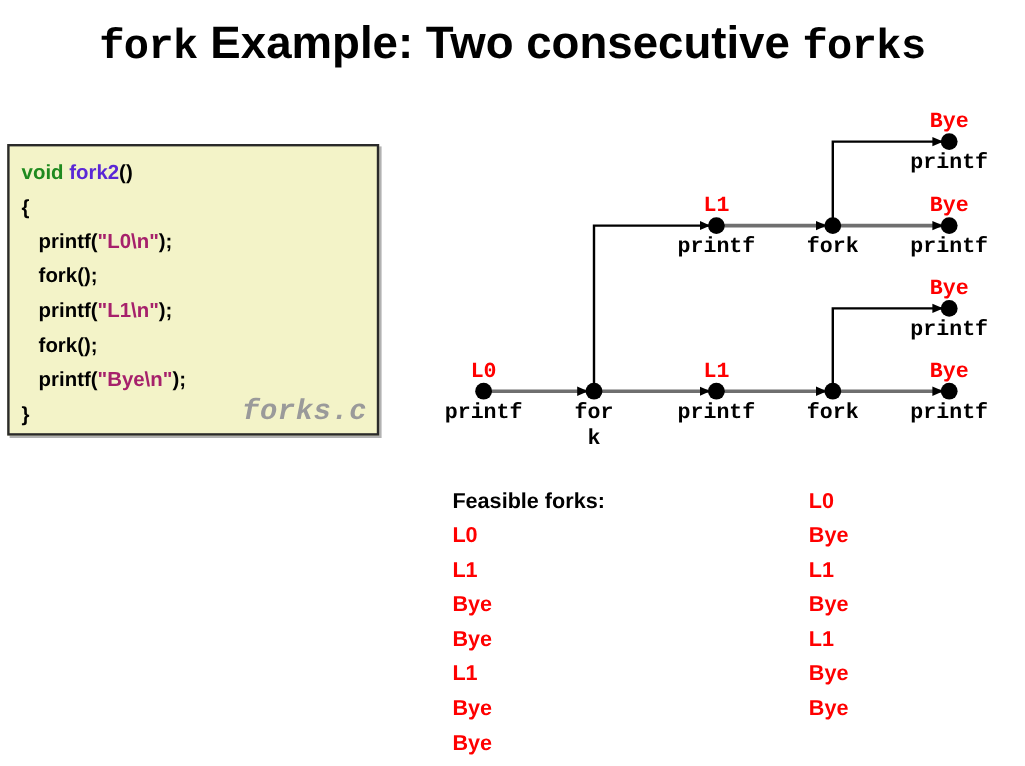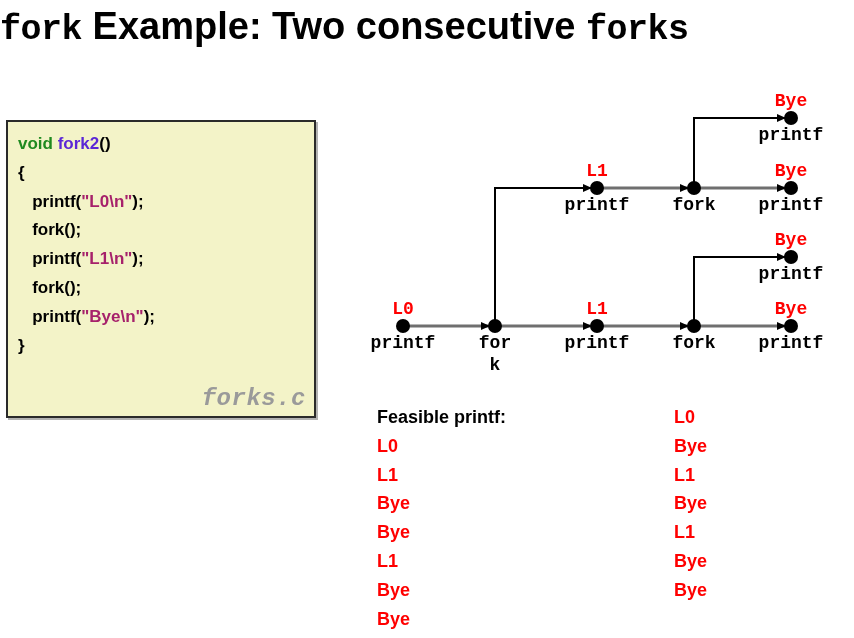--- a/index.html
+++ b/index.html
@@ -14,24 +14,24 @@
     overflow: hidden;
     font-family: "Liberation Sans", sans-serif;
   }
 
   
   #slide-title {
     position: absolute;
     top: 2px;
     left: 0;
     width: 854px;
-    text-align: left;
+    text-align: center;
     font-weight: bold;
     font-size: 38px;
-    line-height: 48px;
+    line-height: 69px;
     color: #000000;
     white-space: nowrap;
   }
   #slide-title .mono {
     font-family: "Liberation Mono", "DejaVu Sans Mono", monospace;
     font-weight: bold;
     font-size: 35px;
     letter-spacing: -0.5px;
   }
   #slide-title .sans {
@@ -39,21 +39,21 @@
     font-weight: bold;
     font-size: 38px;
   }
 
   
   #code-box {
     position: absolute;
     left: 6px;
     top: 120px;
     width: 310px;
-    height: 298px;
+    height: 243px;
     background: #f3f3c8;
     border: 2px solid #2a2a2a;
     box-sizing: border-box;
     box-shadow: 2px 2px 0 rgba(0,0,0,0.30);
   }
   #code-listing {
     position: absolute;
     left: 10px;
     top: 8px;
     right: 4px;
@@ -214,21 +214,21 @@
         <g>
           <text x="791" y="106" text-anchor="middle" class="glabel-red">Bye</text>
           <circle cx="791" cy="118" r="7" class="node-dot"></circle>
           <text x="791" y="140" text-anchor="middle" class="glabel">printf</text>
         </g>
       </g>
   </svg>
 </div>
 
 <div id="feasible-col" class="output-col">
-  <div class="output-head">Feasible printf:</div>
+  <div class="output-head">Feasible forks:</div>
   <div id="feasible-lines">
       <div class="output-line">L0</div>
       <div class="output-line">L1</div>
       <div class="output-line">Bye</div>
       <div class="output-line">Bye</div>
       <div class="output-line">L1</div>
       <div class="output-line">Bye</div>
       <div class="output-line">Bye</div>
     </div>
 </div>

